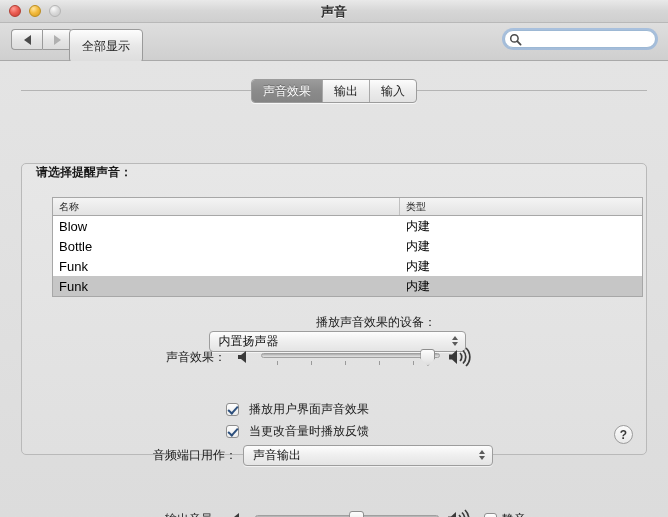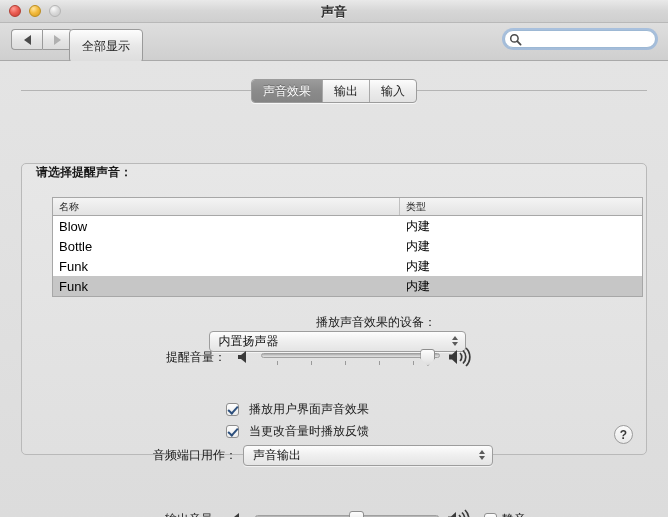--- a/index.html
+++ b/index.html
@@ -500,21 +500,21 @@
         <div class="popup" style="width:257px; margin-left:6px;">
           <span>内置扬声器</span>
           <span class="chev">
             <span class="chev-up"></span>
               <span class="chev-dn"></span>
           </span>
         </div>
       </div>
 
       <div class="row" style="left:0; top:182px; width:100%;">
-        <div class="rlabel" style="width:204px;">提醒音量：</div>
+        <div class="rlabel" style="width:204px;">声音效果：</div>
 
         <svg class="spk" width="18" height="18" viewBox="0 0 18 18" style="margin-left:10px;">
           <path d="M10 3 L5 7 H2 v4 h3 l5 4 Z" fill="#3a3a3a"></path>
         </svg>
 
         <div class="slider" style="width:179px; margin-left:7px;">
           <div class="strack"></div>
           <div class="sthumb" id="alert-thumb" style="left: 93%;"></div>
           <div class="sticks">
             <span class="stick" style="left:9%"></span>

